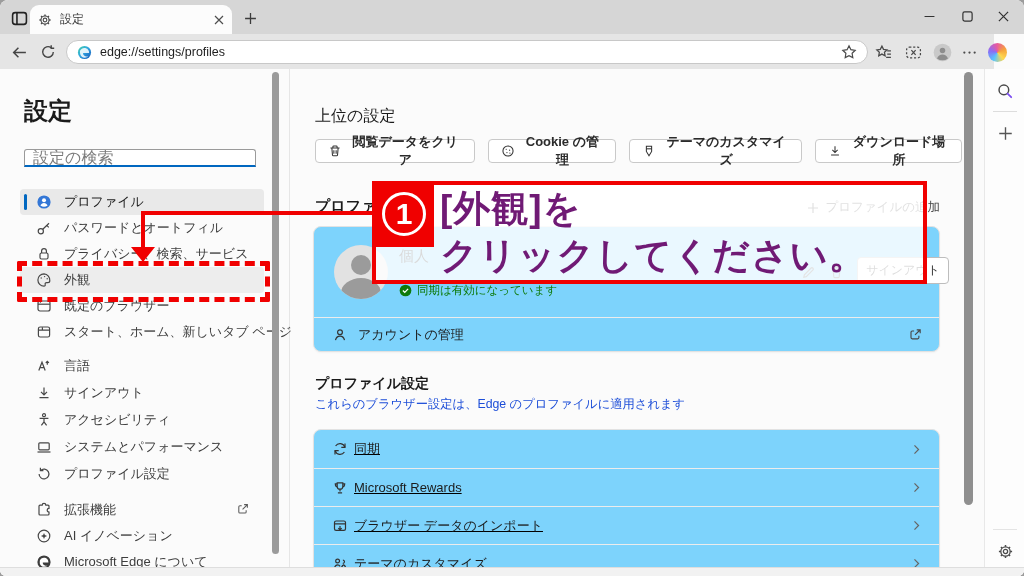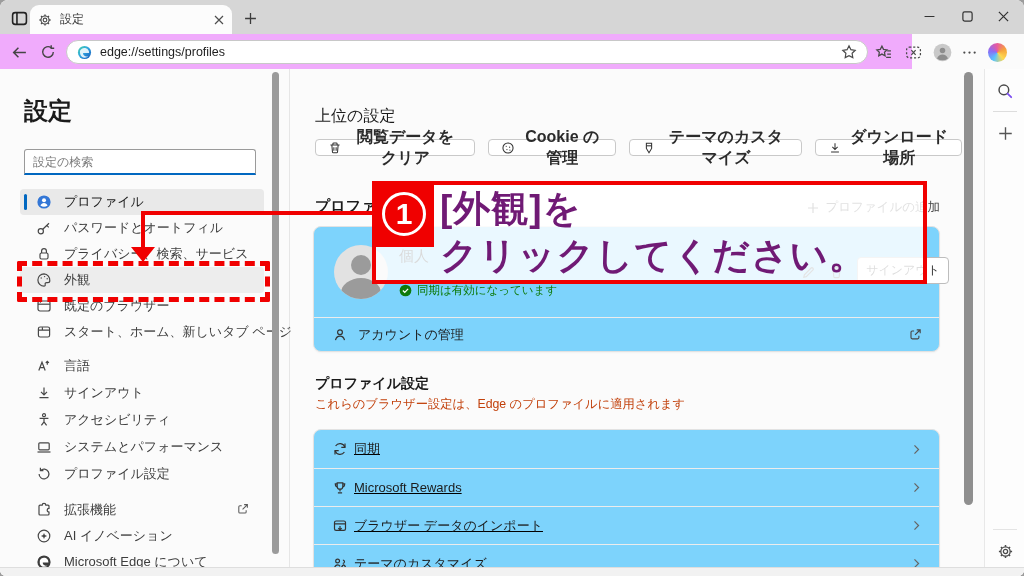--- a/index.html
+++ b/index.html
@@ -6,60 +6,60 @@
   .app{position:relative;width:1024px;height:576px;background:#fbfbfb;overflow:hidden;border-radius:8px 8px 6px 6px;}
   svg{display:block;}
   
   .tabstrip{position:absolute;left:0;top:0;width:1024px;height:34px;background:#d6d6d6;}
   .tabactions{position:absolute;left:8px;top:7px;width:22px;height:22px;display:flex;align-items:center;justify-content:center;border-radius:4px;}
   .tab{position:absolute;left:30px;top:5px;width:202px;height:29px;background:#fcfcfc;border-radius:9px 9px 0 0;display:flex;align-items:center;padding:0 8px;box-sizing:border-box;}
   .tab-title{font-size:12px;color:#383838;margin-left:8px;flex:1;white-space:nowrap;overflow:hidden;}
   .newtab{position:absolute;left:241px;top:9px;width:18px;height:18px;display:flex;align-items:center;justify-content:center;}
   .wbtn{position:absolute;top:0;width:42px;height:33px;display:flex;align-items:center;justify-content:center;}
   
-  .toolbar{position:absolute;left:0;top:34px;width:912px;height:35px;background:#f0abfc;border-bottom:1px solid #dcdcdc;}
+  .toolbar{position:absolute;left:0;top:34px;width:994px;height:35px;background:#e5e5e5;border-bottom:1px solid #dcdcdc;}
   .tbtn{position:absolute;top:7px;width:22px;height:22px;display:flex;align-items:center;justify-content:center;}
   .omnibox{position:absolute;left:66px;top:6px;width:802px;height:24px;background:#fff;border:1px solid #c8c8c8;border-radius:13px;display:flex;align-items:center;box-sizing:border-box;padding:0 10px;}
   .url{font-size:12.5px;color:#1f1f1f;margin-left:8px;flex:1;}
   
   .page{position:absolute;left:0;top:69px;width:1024px;height:507px;background:#fbfbfb;}
   .sidebar{position:absolute;left:0;top:0;width:290px;height:507px;border-right:1px solid #e6e6e6;box-sizing:border-box;}
   .sb-title{position:absolute;left:24px;top:26px;font-size:24px;font-weight:700;color:#1b1b1b;}
-  .sb-search{position:absolute;left:24px;top:80px;width:232px;height:26px;background:#fff;border:1px solid #9a9a9a;border-bottom:2px solid #0067c0;border-radius:3px 3px 0 0;box-sizing:border-box;font-size:12px;color:#1b1b1b;padding:0 8px;outline:none;font-family:inherit;}
+  .sb-search{position:absolute;left:24px;top:80px;width:232px;height:18px;background:#fff;border:1px solid #9a9a9a;border-bottom:2px solid #0067c0;border-radius:3px 3px 0 0;box-sizing:border-box;font-size:16px;color:#1b1b1b;padding:0 8px;outline:none;font-family:inherit;}
   .sb-search::placeholder{color:#7a7a7a;}
   .nav-item{position:absolute;left:20px;width:244px;display:flex;align-items:center;padding-left:16px;box-sizing:border-box;border-radius:4px;cursor:pointer;}
   .h26{height:26px;} .h27{height:27px;}
   .nav-item .nlabel{font-size:13px;color:#3d3d3d;margin-left:12px;white-space:nowrap;}
   .nav-item.sel{background:#e9e9e9;}
   .nav-item.sel .nlabel{color:#1b1b1b;}
   .nav-item.hover{background:#ededed;}
   .selbar{position:absolute;left:4px;top:5px;width:3px;height:16px;border-radius:2px;background:#0067c0;}
   .nav-ext{position:absolute;right:14px;top:5px;}
   .sb-scroll{position:absolute;left:272px;top:3px;width:7px;height:482px;background:#9b9b9b;border-radius:4px;}
   
   .main{position:absolute;left:290px;top:0;width:672px;height:507px;}
   .h-top{position:absolute;left:25px;top:37px;font-size:16px;font-weight:400;color:#1b1b1b;}
   .btnrow{position:absolute;left:25px;top:70px;display:flex;gap:13px;}
-  .qbtn{display:inline-flex;align-items:center;gap:7px;height:17px;padding:4px 12px;background:#fff;border:1px solid #c9c9c9;border-radius:4px;font-size:16px;font-weight:700;color:#2b2b2b;cursor:pointer;font-family:inherit;}
+  .qbtn{display:inline-flex;align-items:center;gap:7px;height:24px;padding:4px 12px;background:#fff;border:1px solid #c9c9c9;border-radius:4px;font-size:13px;font-weight:700;color:#2b2b2b;cursor:pointer;font-family:inherit;}
   .h-prof{position:absolute;left:25px;top:128px;font-size:15px;font-weight:700;color:#1b1b1b;}
   .addprof{position:absolute;right:22px;top:130px;display:flex;align-items:center;gap:6px;font-size:12.5px;color:#474747;cursor:pointer;}
   .card{position:absolute;background:#7dd3fc;border:1px solid #e2e2e2;border-radius:8px;box-sizing:border-box;box-shadow:0 1px 2px rgba(0,0,0,.04);text-decoration:underline;}
   .profcard{left:23px;top:157px;width:627px;height:126px;}
   .avatar{position:absolute;left:20px;top:18px;width:54px;height:54px;border-radius:50%;background:#e2e2e2;overflow:hidden;}
   .avatar .head{position:absolute;left:17px;top:10px;width:20px;height:20px;border-radius:50%;background:#9b9b9b;}
   .avatar .body{position:absolute;left:7px;top:33px;width:40px;height:30px;border-radius:50%;background:#9b9b9b;}
   .pname{position:absolute;left:85px;top:20px;font-size:15px;color:#1b1b1b;}
   .syncrow{position:absolute;left:85px;top:56px;display:flex;align-items:center;gap:5px;}
   .synctext{font-size:11.5px;color:#0e7a0b;}
   .editic{position:absolute;left:487px;top:38px;} .delic{position:absolute;left:515px;top:38px;}
   .signout{position:absolute;left:543px;top:30px;width:92px;height:27px;background:#fff;border:1px solid #bdbdbd;border-radius:4px;font-size:12px;color:#333;font-family:inherit;}
   .acctrow{position:absolute;left:0;top:90px;width:625px;height:34px;border-top:1px solid #ececec;display:flex;align-items:center;padding:0 16px 0 18px;box-sizing:border-box;cursor:pointer;}
   .acctrow .lbl{font-size:13px;color:#1b1b1b;margin-left:10px;flex:1;}
   .h-ps{position:absolute;left:25px;top:306px;font-size:14px;font-weight:700;color:#1b1b1b;}
-  .ps-desc{position:absolute;left:25px;top:327px;font-size:12.3px;color:#c2410c;}
+  .ps-desc{position:absolute;left:25px;top:327px;font-size:12.3px;color:#1d4ed8;}
   .listcard{left:23px;top:360px;width:627px;height:160px;overflow:hidden;}
   .lrow{position:relative;height:38px;display:flex;align-items:center;padding:0 16px 0 18px;box-sizing:border-box;cursor:pointer;}
   .lrow + .lrow{border-top:1px solid #ececec;}
   .lrow .lbl{font-size:13px;color:#1b1b1b;margin-left:6px;flex:1;}
   .main-scroll{position:absolute;left:674px;top:3px;width:9px;height:433px;background:#8f8f8f;border-radius:5px;}
   
   .rail{position:absolute;left:984px;top:0;width:40px;height:507px;background:#fdfdfd;border-left:1px solid #e8e8e8;box-sizing:border-box;}
   .rail .ric{position:absolute;left:10px;width:20px;height:20px;display:flex;align-items:center;justify-content:center;}
   .rail-div{position:absolute;left:8px;top:42px;width:24px;height:1px;background:#ddd;}
   .rail-div2{position:absolute;left:8px;top:460px;width:24px;height:1px;background:#e4e4e4;}

